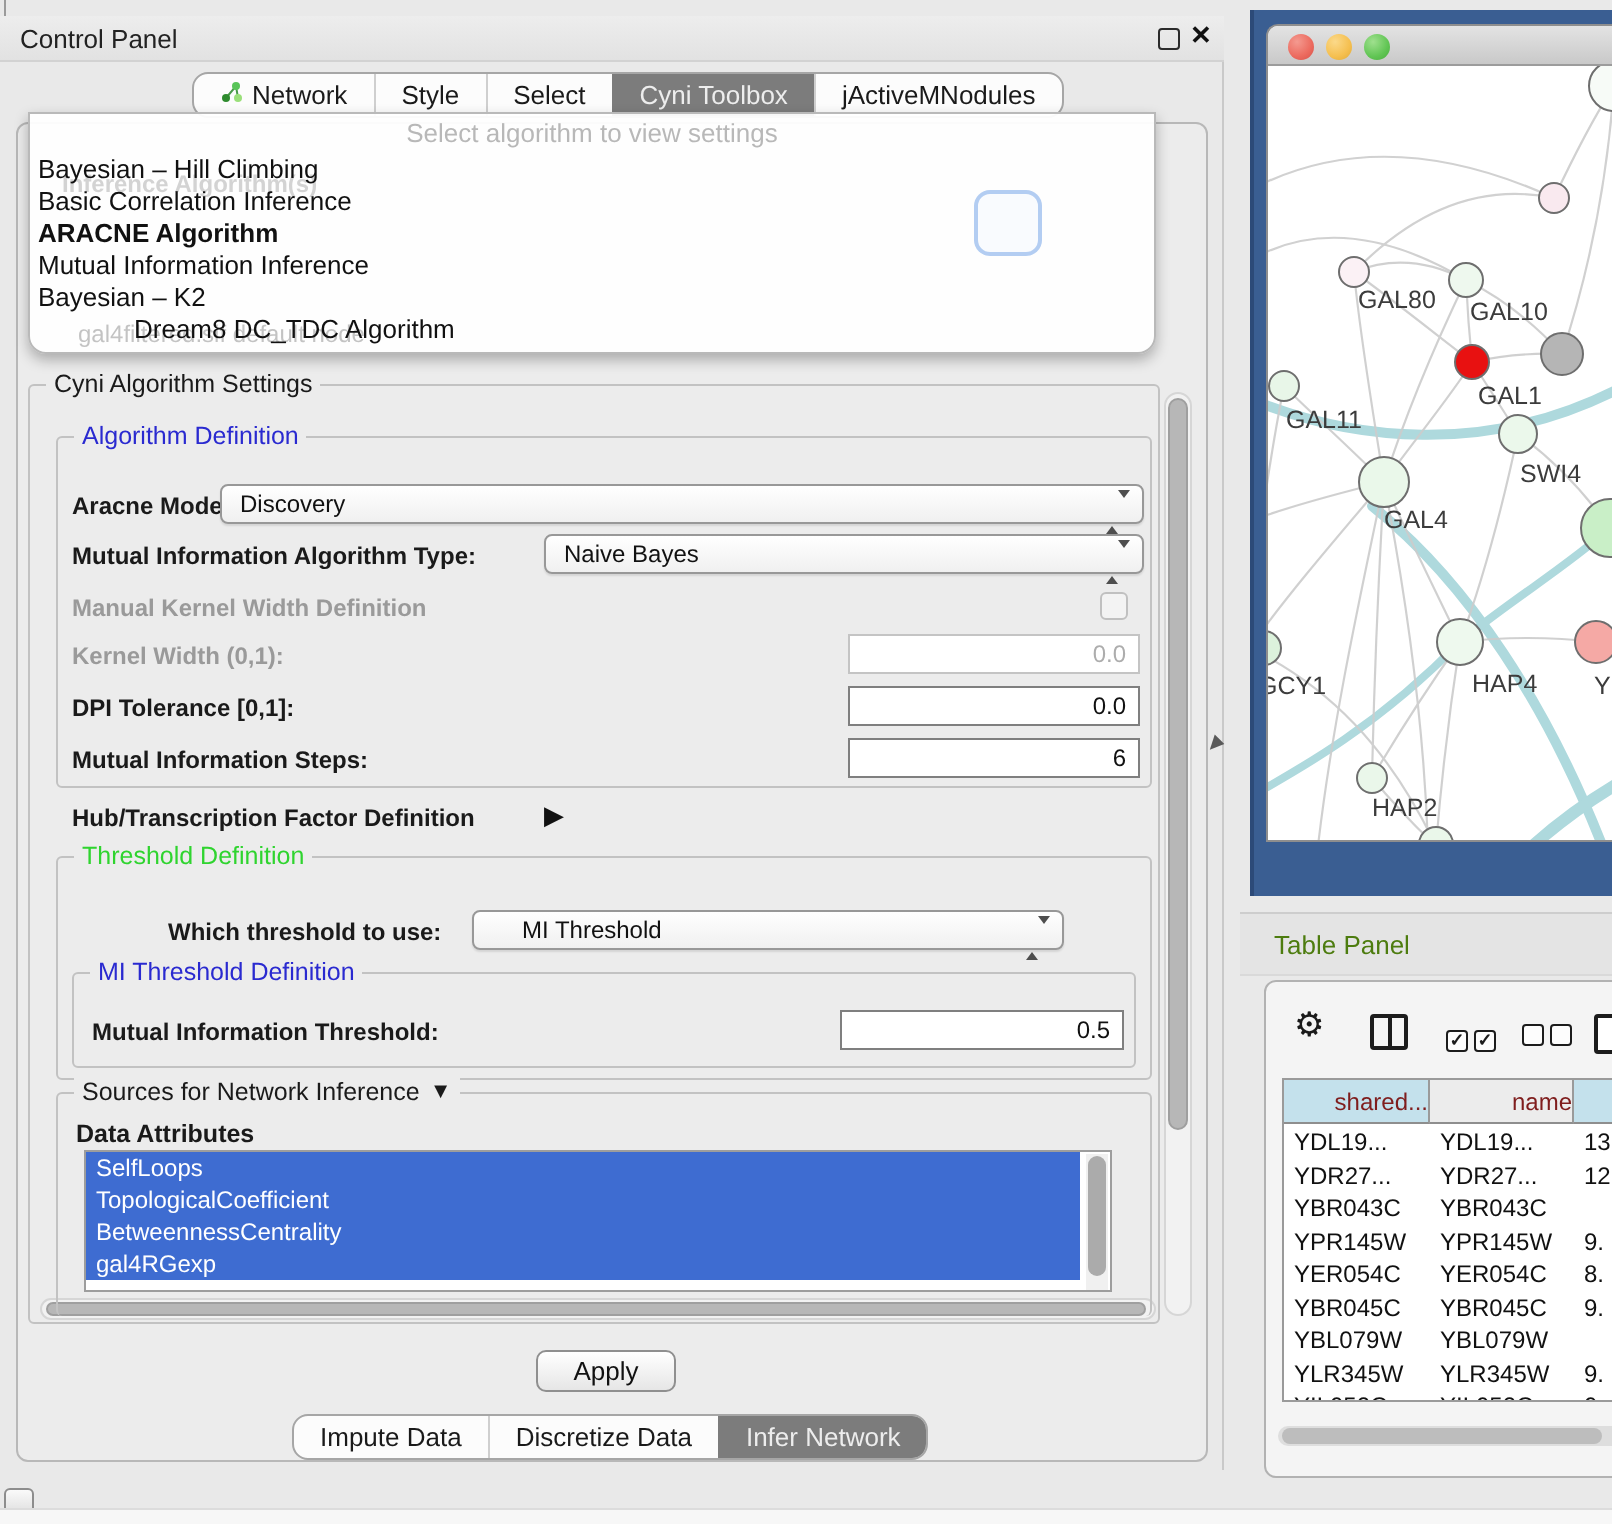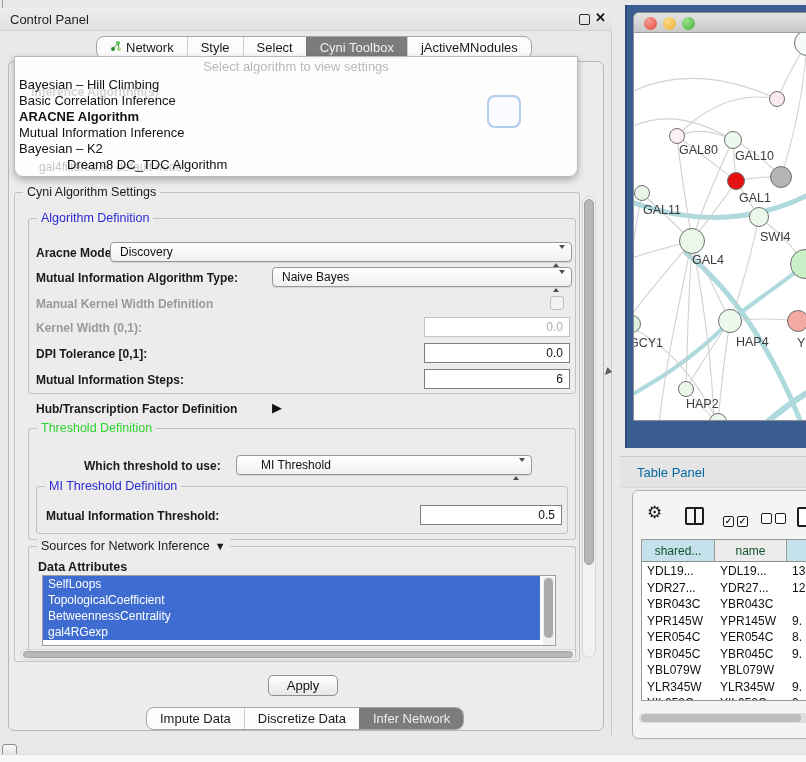--- a/index.html
+++ b/index.html
@@ -68,26 +68,26 @@
   #desktop { position:absolute; left:625px; top:5px; width:181px; height:443px; background:#3a5e92; border-left:2px solid #2c4a78; }
   #net-window { position:absolute; left:633px; top:12px; width:173px; height:409px; border:1px solid #8e8e8e; border-right:none; border-radius:6px 0 0 0; overflow:hidden; background:#fff; }
   #net-titlebar { position:absolute; left:0; top:0; width:100%; height:20px; background:linear-gradient(#e3e3e3,#c9c9c9); border-bottom:1px solid #9c9c9c; }
   .tl { position:absolute; top:3.5px; width:13px; height:13px; border-radius:50%; }
   #net-canvas { position:absolute; left:0; top:20px; width:173px; height:389px; background:#fff; overflow:hidden; }
   .node { position:absolute; border:1.5px solid #6e6e6e; border-radius:50%; }
   .nlabel { position:absolute; font-size:12.5px; color:#3c3c3c; white-space:nowrap; }
 
   
   #tp-titlebar { position:absolute; left:620px; top:456px; width:186px; height:32px; background:#e4e4e4; border-top:1px solid #cdcdcd; border-bottom:1px solid #d9d9d9; }
-  #tp-title { position:absolute; left:17px; top:8px; font-size:13px; color:#0369a1; }
+  #tp-title { position:absolute; left:17px; top:8px; font-size:13px; color:#4d7c0f; }
   #tp-panel { position:absolute; left:632px; top:490px; width:182px; height:249px; background:#f4f4f4; border:1px solid #b2b2b2; border-radius:6px; }
   .tb-icon { position:absolute; top:16px; }
   .chk { display:inline-block; width:11px; height:11px; border:1.5px solid #1c1c1c; border-radius:2px; font-size:9px; line-height:9px; font-weight:bold; text-align:center; color:#1c1c1c; margin-right:3px; background:#fdfdfd; }
   #tp-table { position:absolute; left:8px; top:48px; width:176px; height:162px; background:#fff; border:1px solid #9a9a9a; border-right:none; overflow:hidden; }
-  .th { position:absolute; top:0; height:22px; font-size:12px; line-height:22px; text-align:center; color:#14532d; border-right:1px solid #9a9a9a; border-bottom:1px solid #8e8e8e; }
+  .th { position:absolute; top:0; height:22px; font-size:12px; line-height:22px; text-align:right; color:#7f1d1d; border-right:1px solid #9a9a9a; border-bottom:1px solid #8e8e8e; }
   .trow { position:absolute; left:0; width:100%; height:16.5px; }
   .td { position:absolute; font-size:12px; line-height:16px; color:#111; padding-left:5px; white-space:nowrap; overflow:hidden; }
   #tp-hscroll { position:absolute; left:6px; top:222px; width:172px; height:10px; background:#dedede; border-radius:5px; }
   #tp-hthumb { position:absolute; left:2px; top:1px; width:160px; height:8px; background:#bdbdbd; border-radius:4px; }
 
   #bottom-strip { position:absolute; left:0; top:754px; width:806px; height:8px; background:#f7f7f7; border-top:1px solid #dcdcdc; }
   #mini-btn { position:absolute; left:2px; top:744px; width:15px; height:15px; border:1px solid #8d8d8d; border-radius:3px; background:linear-gradient(#fafafa,#dcdcdc); }
   #cursor { position:absolute; left:606px; top:368px; width:0; height:0; border-left:6px solid #5a5a5a; border-top:3px solid transparent; border-bottom:5px solid transparent; transform:rotate(18deg); }
   #topline { position:absolute; left:2px; top:0; width:1px; height:8px; background:#9a9a9a; }
 </style>

